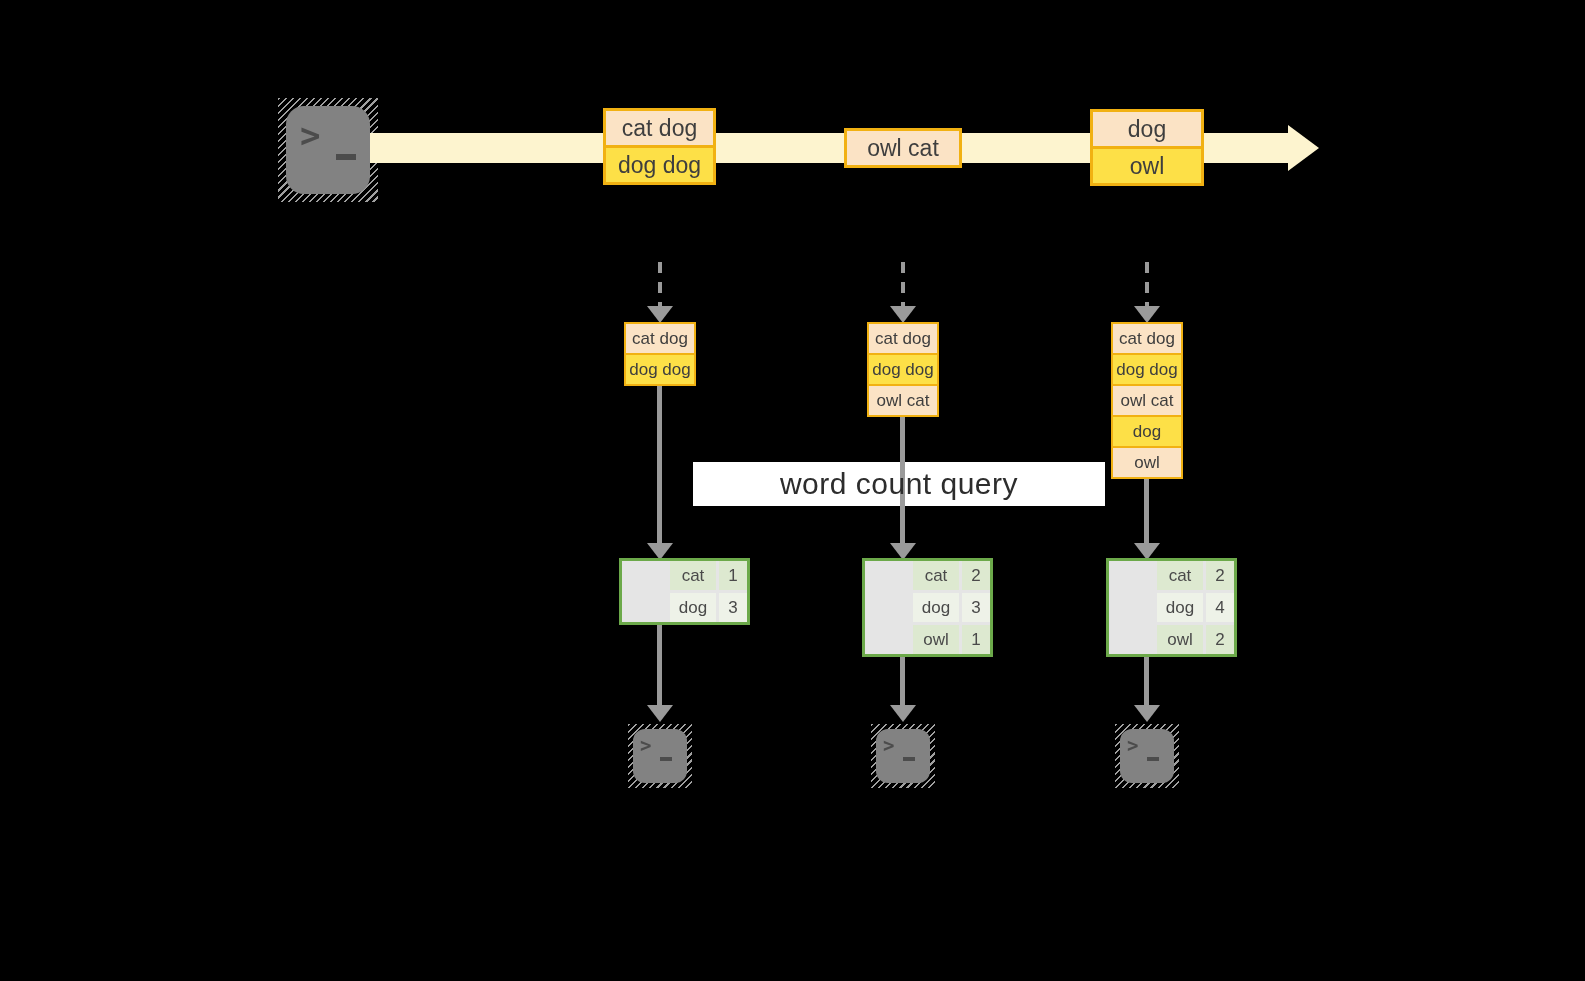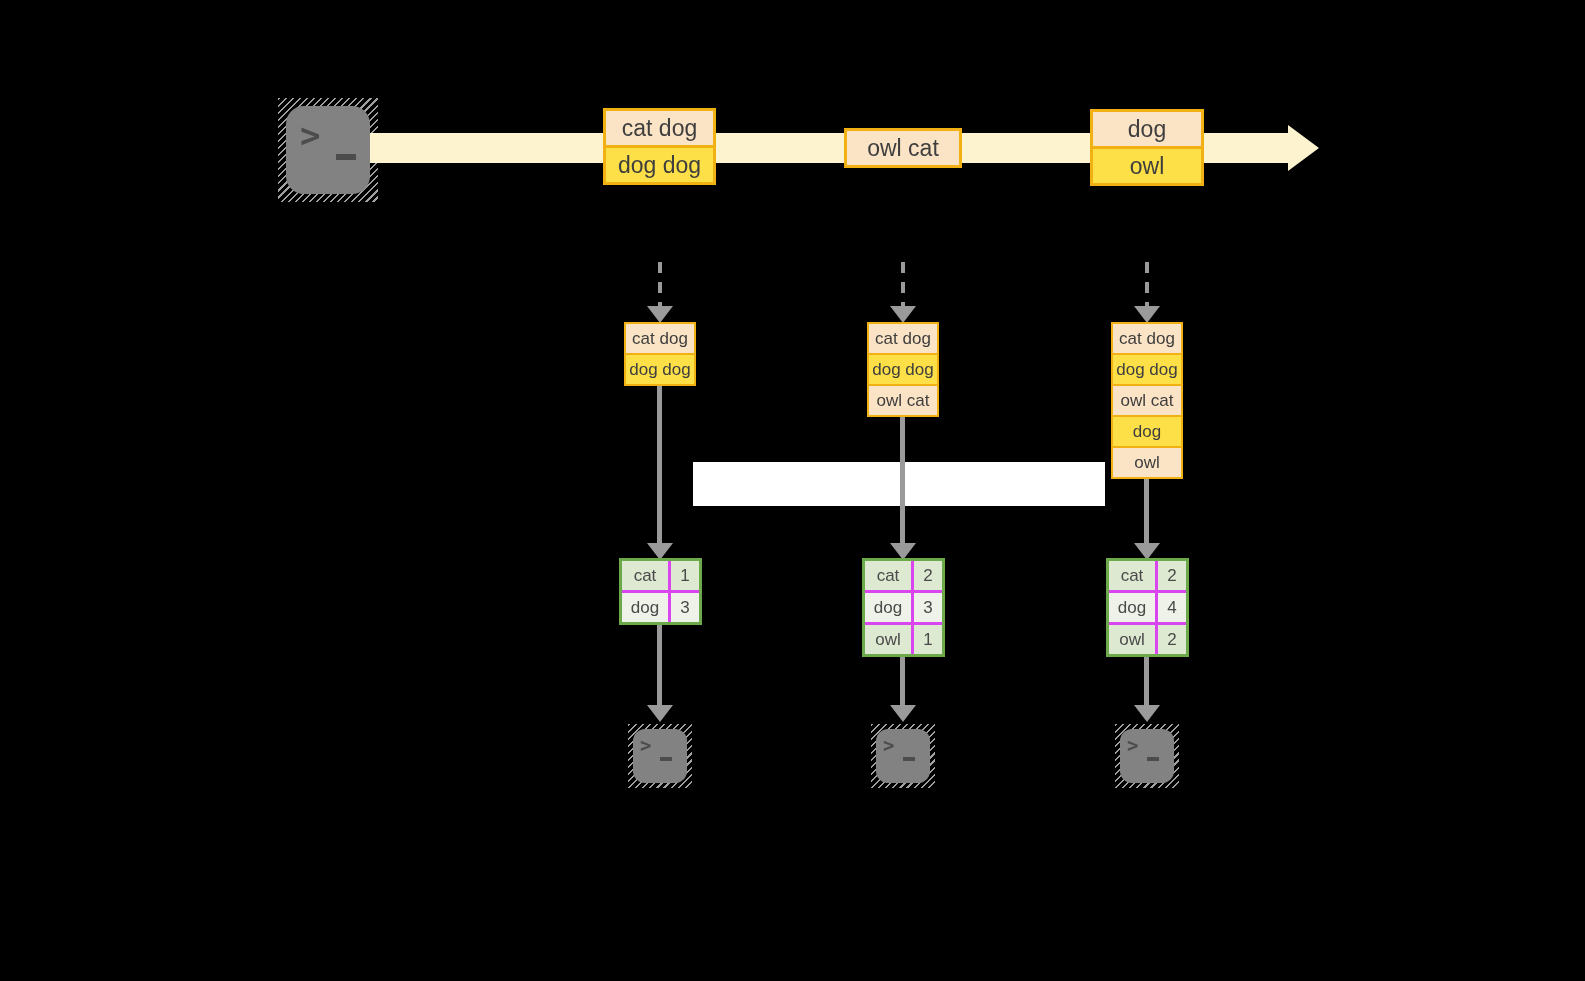--- a/index.html
+++ b/index.html
@@ -34,21 +34,21 @@
   .obox .row:nth-child(odd){background:#fbe3c5;}
   .obox .row + .row{margin-top:3px;}
   .tlbox{z-index:2;}
   .tlbox .row{height:34px;font-size:23px;}
   .stack{border-width:2px;}
   .stack .row{height:29px;font-size:17px;}
   .stack .row + .row{margin-top:2px;}
   
   .gtable{
     position:absolute;display:grid;grid-template-columns:46px 28px;gap:3px;
-    background:#d946ef;border:3px solid #6ca94a;z-index:6;
+    background:#e5e5e5;border:3px solid #6ca94a;z-index:6;padding-left:48px;
   }
   .gtable .cell{height:29px;display:flex;align-items:center;justify-content:center;font-size:17px;color:#4a4a4a;background:#eef2e8;}
   .gtable .cell:nth-child(4n+1),.gtable .cell:nth-child(4n+2){background:#dde9d0;}
   
   .dashline{
     position:absolute;width:4px;
     background:repeating-linear-gradient(180deg,#9a9a9a 0 11px,rgba(0,0,0,0) 11px 20px);
     z-index:4;
   }
   .vline{position:absolute;width:5px;background:#9a9a9a;z-index:4;}
@@ -178,14 +178,15 @@
   <div class="ahead" style="left:1134px;top:705px;"></div>
 
   <div class="term-outer term-small" style="left:1115px;top:724px;width:64px;height:64px;">
     <div class="term-inner">
       <span class="chev chev-small">&gt;</span>
       <span class="cursor cursor-small"></span>
     </div>
   </div>
 
   <div class="query-band"></div>
+  <span class="query-text">word count query</span>
 
 </div>
 
 </body></html>

